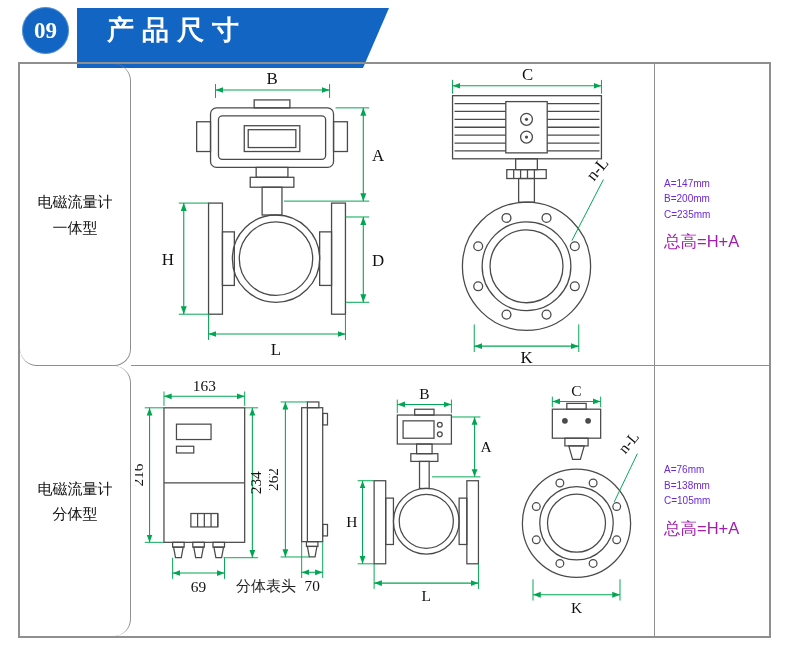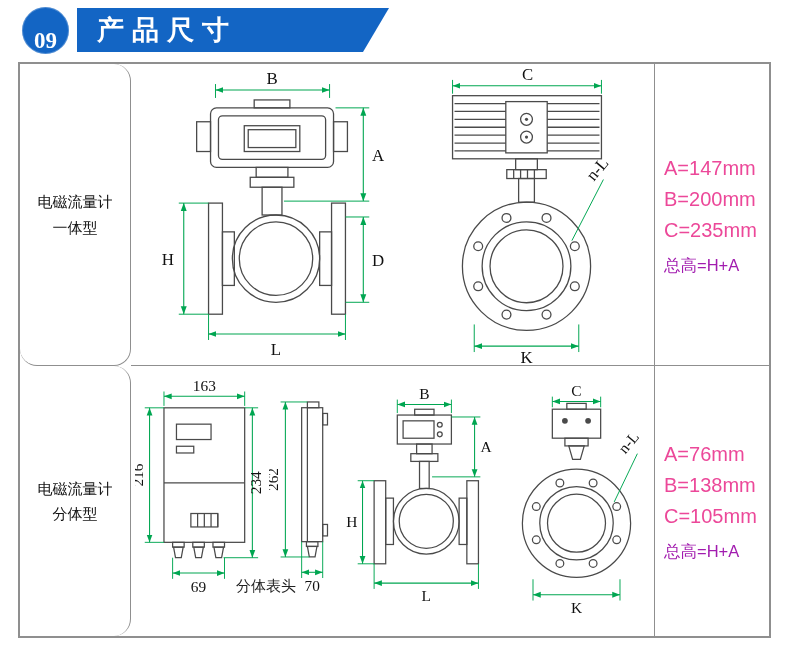--- a/index.html
+++ b/index.html
@@ -4,46 +4,46 @@
 <style>
   html,body{margin:0;padding:0;}
   body{
     width:790px;height:645px;background:#ffffff;position:relative;overflow:hidden;
     font-family:"Liberation Sans",sans-serif;color:#111;
   }
   
   .header{position:absolute;left:0;top:0;width:790px;height:62px;}
   .badge{
     position:absolute;left:22px;top:7px;width:47px;height:47px;border-radius:50%;
-    background:#1365c4;color:#fff;display:flex;align-items:flex-end;justify-content:center;
+    background:#1365c4;color:#fff;display:flex;align-items:center;justify-content:center;
     font-family:"Liberation Serif",serif;font-weight:bold;font-size:23px;
     box-shadow:inset 0 0 0 1px rgba(255,255,255,.25);
   }
   .banner{
-    position:absolute;left:77px;top:8px;width:312px;height:44px;background:#1365c4;
+    position:absolute;left:77px;top:8px;width:312px;height:60px;background:#1365c4;
     clip-path:polygon(0 0,100% 0,calc(100% - 26px) 100%,0 100%);
     color:#fff;font-size:27px;font-weight:bold;letter-spacing:8px;line-height:44px;
-    padding-left:20px;box-sizing:border-box;
+    padding-left:30px;box-sizing:border-box;
   }
   
   .dims-table{
     position:absolute;left:18px;top:62px;width:753px;height:576px;
     border:2px solid #8f8f8f;box-sizing:border-box;
     display:grid;grid-template-columns:111px 1fr 114px;grid-template-rows:302px 1fr;
   }
   .cell{box-sizing:border-box;position:relative;}
   .bb{border-bottom:1px solid #8f8f8f;}
   .br{border-right:1px solid #8f8f8f;}
   .label-cell{display:flex;flex-direction:column;align-items:center;justify-content:center;
     font-size:15px;line-height:1.7;color:#111;border-radius:17px;}
   .drawing-cell{display:flex;align-items:center;justify-content:center;overflow:hidden;}
   .row1-drawings{gap:20px;}
   .row2-drawings{gap:4px;padding-left:4px;}
   .specs-cell{display:flex;flex-direction:column;justify-content:center;padding-left:9px;}
-  .spec-line{color:#ec4899;font-size:20px;line-height:1.55;}
+  .spec-line{color:#6d28d9;font-size:10px;line-height:1.55;}
   .spec-total{color:#a21caf;font-size:16.5px;margin-top:9px;}
   .caption{position:absolute;left:105px;top:211px;font-size:15px;color:#222;}
   
   .dwg{stroke:#4a4a4a;stroke-width:1.3;fill:none;}
   .dwg .fillw{fill:#ffffff;}
   .dwg .filld{fill:#4a4a4a;stroke:none;}
   .dim{stroke:#00a651;stroke-width:1.1;fill:none;}
   .ext{stroke:#00a651;stroke-width:1;}
   text.dimlabel{fill:#111;font-family:"Liberation Serif",serif;font-size:17px;
     text-anchor:middle;stroke:none;}

